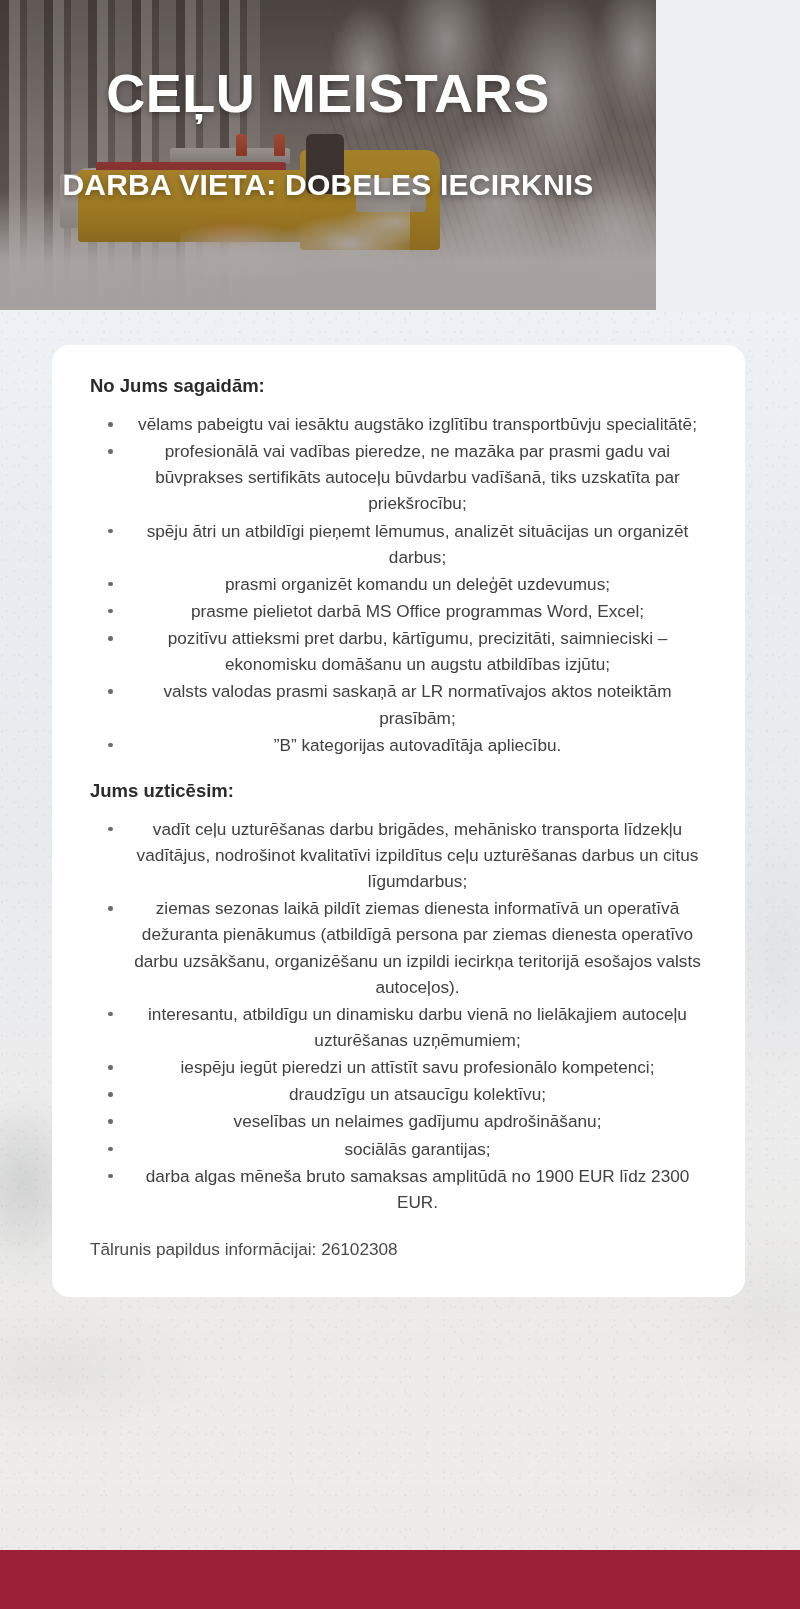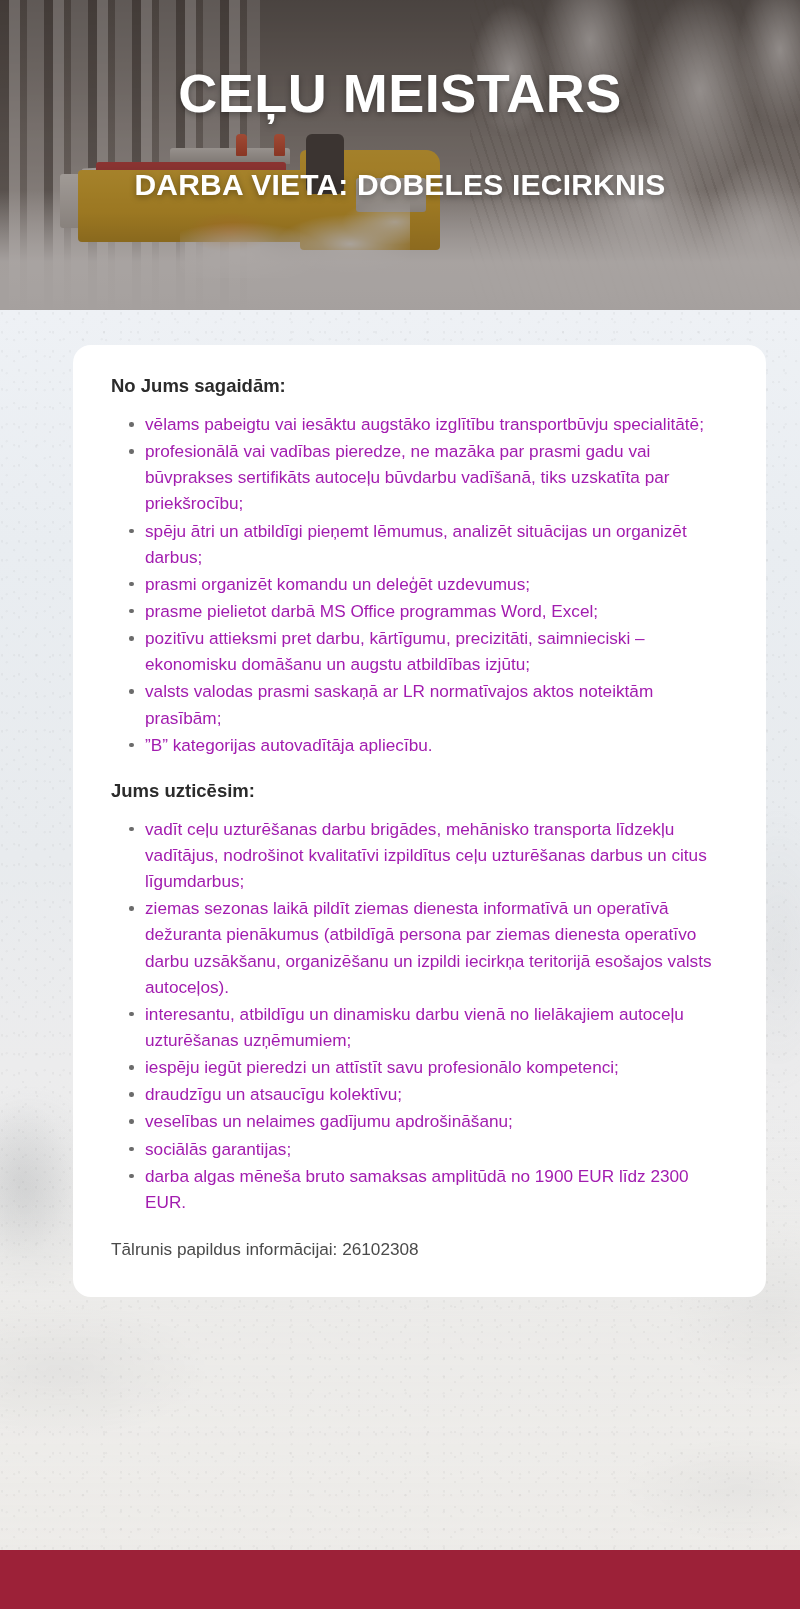--- a/index.html
+++ b/index.html
@@ -56,21 +56,21 @@
       radial-gradient(circle at 12% 18%, rgba(120,120,120,.25) 0 1px, transparent 1.4px),
       radial-gradient(circle at 62% 44%, rgba(120,120,120,.22) 0 1px, transparent 1.4px),
       radial-gradient(circle at 35% 72%, rgba(120,120,120,.20) 0 1px, transparent 1.4px),
       radial-gradient(circle at 85% 88%, rgba(120,120,120,.22) 0 1px, transparent 1.4px);
     background-size: 17px 19px, 23px 21px, 19px 17px, 27px 25px;
   }
 
   
   .hero {
     position: relative;
-    width: 800px;
+    width: 656px;
     height: 310px;
     overflow: hidden;
     z-index: 2;
     background: #1d4ed8;
   }
   
   .hero-photo {
     position: absolute;
     inset: 0;
     background:
@@ -229,21 +229,20 @@
   
   .card {
     position: absolute;
     left: 52px;
     top: 345px;
     width: 693px;
     background: #ffffff;
     border-radius: 18px;
     padding: 30px 34px 34px 20px;
     z-index: 3;
-    margin-left: 21px;
   }
 
   .section-heading {
     font-size: 18.5px;
     font-weight: 700;
     color: #2b2b2b;
     padding-left: 18px;
     margin-bottom: 14px;
   }
   .section-heading.spaced { margin-top: 22px; }
@@ -251,22 +250,23 @@
   ul.bullets {
     list-style: none;
     margin: 0 0 0 0;
     padding: 0;
   }
   ul.bullets li {
     position: relative;
     padding-left: 52px;
     font-size: 17.2px;
     line-height: 1.52;
-    color: #a21caf;
+    color: #404040;
     margin-bottom: 1px;
+    text-align: center;
   }
   ul.bullets li::before {
     content: "";
     position: absolute;
     left: 36px;
     top: 11px;
     width: 4.5px;
     height: 4.5px;
     border-radius: 50%;
     background: #6b6b6b;

